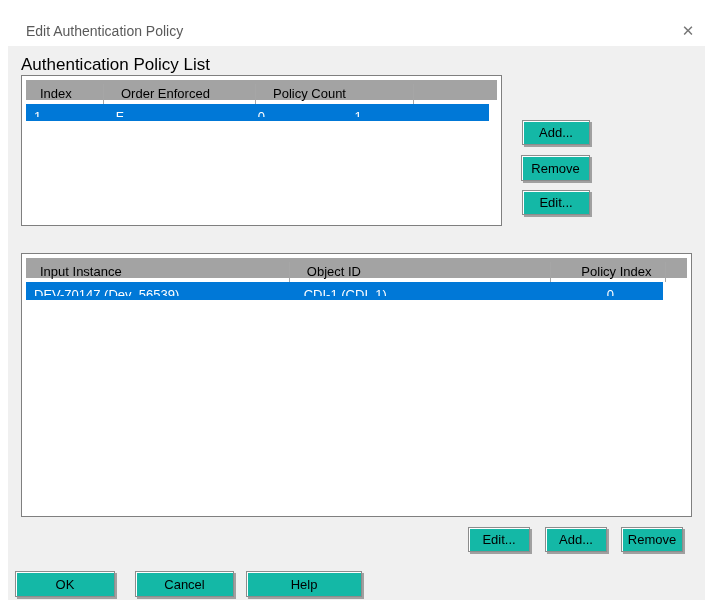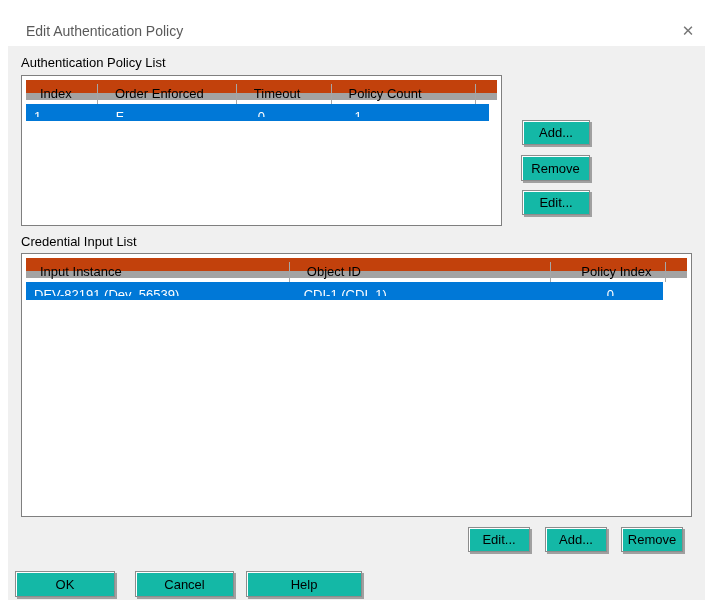--- a/index.html
+++ b/index.html
@@ -12,25 +12,25 @@
   .title-text { position:absolute; left:14px; top:0; height:38px; line-height:38px;
                 font-size:14px; color:#5a5a5a; }
   .close-btn { position:absolute; right:4px; top:0; width:34px; height:38px;
                display:flex; align-items:center; justify-content:center;
                font-size:15px; color:#767676; cursor:default; }
 
   
   .dialog-body { position:absolute; top:38px; left:0; width:705px; height:557px; background:#f0f0f0; }
   .bottom-strip { position:absolute; top:595px; left:0; width:705px; height:5px; background:#ffffff; }
 
-  .section-label { position:absolute; font-size:13px; color:#000000; }
+  .section-label { position:absolute; font-size:17px; color:#000000; }
 
   
   .listview { position:absolute; background:#ffffff; border:1px solid #7f7f7f; overflow:hidden; }
-  .lv-header { display:flex; height:20px; background:#c2410c; border-bottom:7px solid #a3a3a3; }
+  .lv-header { display:flex; height:20px; background:#a3a3a3; border-bottom:4px solid #a3a3a3; }
   .lv-header .hcell { height:20px; line-height:19px; font-size:13px; color:#000;
                       border-right:1px solid #a6a6a6; padding-left:9px;
                       white-space:nowrap; overflow:hidden; }
   .lv-header .hfill { flex:1; border-right:none; }
   .lv-row { display:flex; color:#ffffff; font-size:13px; }
   .lv-row .rcell { line-height:17px; padding-left:9px; white-space:nowrap; overflow:hidden; }
   .lv-row .rcell:first-child { padding-left:4px; }
 
   
   .t1c0{width:74px;} .t1c1{width:144px;} .t1c2{width:95px;} .t1c3{width:150px;}
@@ -72,47 +72,45 @@
   </div>
 
   <div class="dialog-body"></div>
 
   <div class="section-label" style="left:13px; top:47px;">Authentication Policy List</div>
 
   <div class="listview" style="left:13px; top:67px; width:481px; height:151px;">
     <div class="lv-header">
       <div class="hcell t1c0" style="padding-left:10px;">Index</div>
       <div class="hcell t1c1">Order Enforced</div>
-      <div class="hcell t1c2">Timeout</div>
       <div class="hcell t1c3">Policy Count</div>
       <div class="hcell hfill"></div>
     </div>
     <div class="lv-row t1row sel-row" style="background: rgb(0, 120, 215); color: rgb(255, 255, 255);">
       <div class="rcell t1c0">1</div>
       <div class="rcell t1c1">F</div>
       <div class="rcell t1c2">0</div>
       <div class="rcell t1c3">1</div>
     </div>
   </div>
 
   <div class="btn btn-add1">Add...</div>
   <div class="btn btn-remove1">Remove</div>
   <div class="btn btn-edit1">Edit...</div>
 
-  <div class="section-label" style="left:13px; top:226px;">Credential Input List</div>
 
   <div class="listview" style="left:13px; top:245px; width:671px; height:264px;">
     <div class="lv-header">
       <div class="hcell t2c0" style="padding-left:10px;">Input Instance</div>
       <div class="hcell t2c1">Object ID</div>
       <div class="hcell t2c2">Policy Index</div>
       <div class="hcell hfill"></div>
     </div>
     <div class="lv-row t2row sel-row" style="background: rgb(0, 120, 215); color: rgb(255, 255, 255);">
-      <div class="rcell t2c0">DEV-82191 (Dev_56539)</div>
+      <div class="rcell t2c0">DEV-70147 (Dev_56539)</div>
       <div class="rcell t2c1">CDI-1 (CDI_1)</div>
       <div class="rcell t2c2">0</div>
     </div>
   </div>
 
   <div class="btn btn-edit2">Edit...</div>
   <div class="btn btn-add2">Add...</div>
   <div class="btn btn-remove2">Remove</div>
 
   <div class="btn btn-ok">OK</div>

